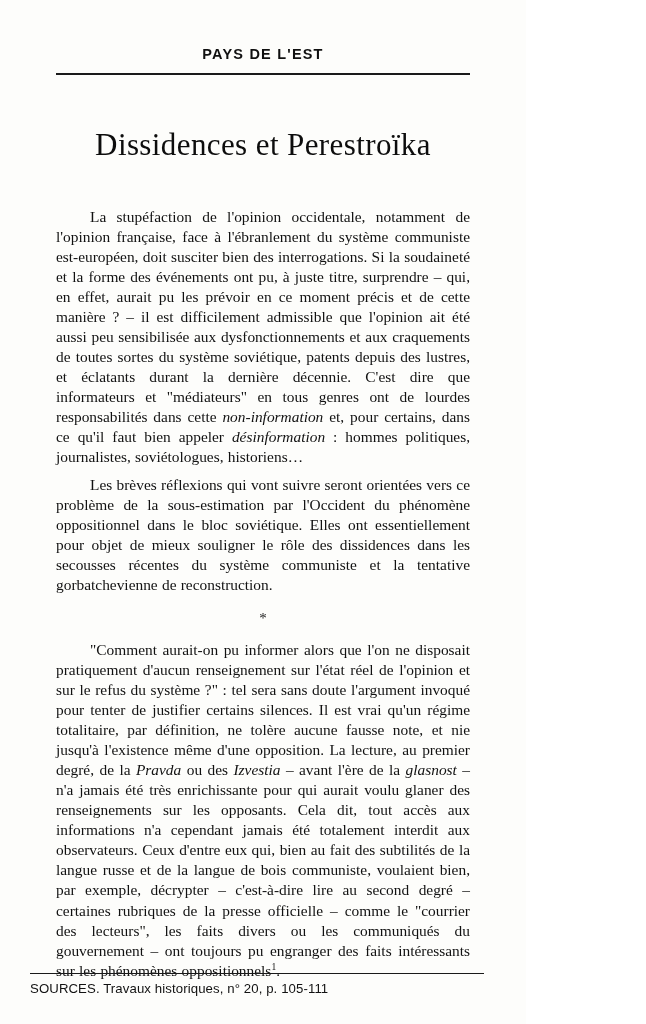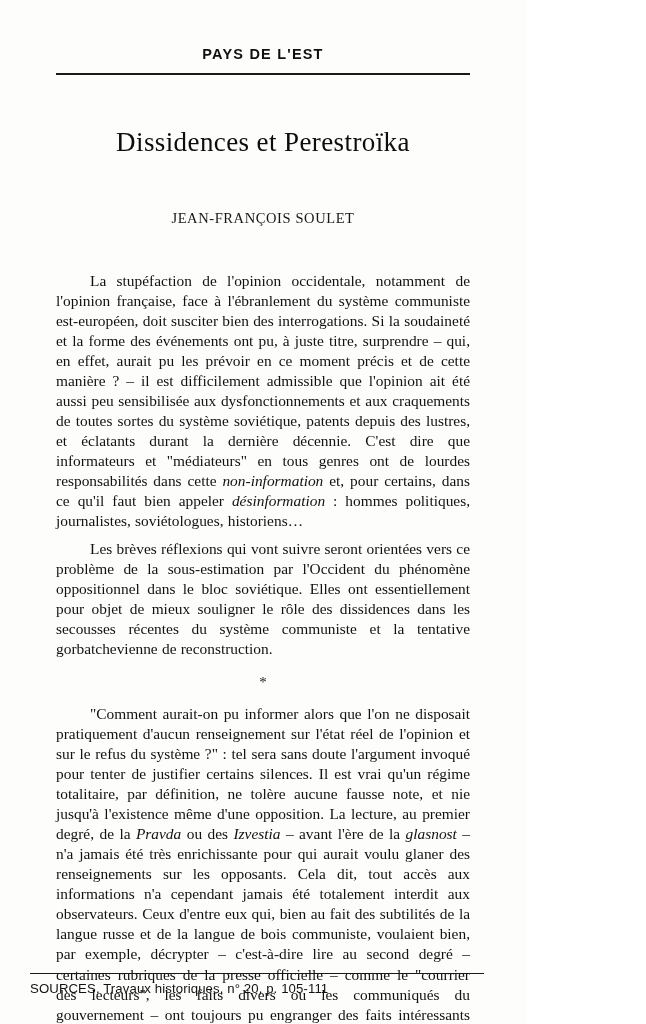--- a/index.html
+++ b/index.html
@@ -37,21 +37,21 @@
     border: none;
     border-top: 2px solid #1a1a1a;
     margin: 11px 0 0 0;
     width: 100%;
   }
 
   
   .doc-title {
     text-align: center;
     font-family: "Liberation Serif", serif;
-    font-size: 27px;
+    font-size: 31px;
     font-weight: normal;
     letter-spacing: 0.4px;
     margin: 52px 0 0 0;
     color: #0d0d0d;
   }
   .doc-author {
     text-align: center;
     font-family: "Liberation Serif", serif;
     font-size: 14.5px;
     letter-spacing: 0.6px;
@@ -109,21 +109,20 @@
 </style>
 </head>
 <body>
 
 <div class="page">
 
   <div class="running-head">PAYS DE L'EST</div>
   <hr class="head-rule">
 
   <h1 class="doc-title">Dissidences et Perestroïka</h1>
-  <div class="doc-author">JEAN-FRANÇOIS SOULET</div>
 
   <div class="body-text">
 
     <p><span>La stupéfaction de l'opinion occidentale, notamment de l'opinion française, face à l'ébranlement du système communiste est-européen, doit susciter bien des interrogations. Si la soudaineté et la forme des événements ont pu, à juste titre, surprendre – qui, en effet, aurait pu les prévoir en ce moment précis et de cette manière ? – il est difficilement admissible que l'opinion ait été aussi peu sensibilisée aux dysfonctionnements et aux craquements de toutes sortes du système soviétique, patents depuis des lustres, et éclatants durant la dernière décennie. C'est dire que informateurs et "médiateurs" en tous genres ont de lourdes responsabilités dans cette </span><span class="it">non-information</span><span> et, pour certains, dans ce qu'il faut bien appeler </span><span class="it">désinformation</span><span> : hommes politiques, journalistes, soviétologues, historiens…</span></p>
 
     <p>Les brèves réflexions qui vont suivre seront orientées vers ce problème de la sous-estimation par l'Occident du phénomène oppositionnel dans le bloc soviétique. Elles ont essentiellement pour objet de mieux souligner le rôle des dissidences dans les secousses récentes du système communiste et la tentative gorbatchevienne de reconstruction.</p>
 
     <div class="section-break">*</div>
 
     <p><span>"Comment aurait-on pu informer alors que l'on ne disposait pratiquement d'aucun renseignement sur l'état réel de l'opinion et sur le refus du système ?" : tel sera sans doute l'argument invoqué pour tenter de justifier certains silences. Il est vrai qu'un régime totalitaire, par définition, ne tolère aucune fausse note, et nie jusqu'à l'existence même d'une opposition. La lecture, au premier degré, de la </span><span class="it">Pravda</span><span> ou des </span><span class="it">Izvestia</span><span> – avant l'ère de la </span><span class="it">glasnost</span><span> – n'a jamais été très enrichissante pour qui aurait voulu glaner des renseignements sur les opposants. Cela dit, tout accès aux informations n'a cependant jamais été totalement interdit aux observateurs. Ceux d'entre eux qui, bien au fait des subtilités de la langue russe et de la langue de bois communiste, voulaient bien, par exemple, décrypter – c'est-à-dire lire au second degré – certaines rubriques de la presse officielle – comme le "courrier des lecteurs", les faits divers ou les communiqués du gouvernement – ont toujours pu engranger des faits intéressants sur les phénomènes oppositionnels</span><span class="sup">1</span><span>.</span></p>

